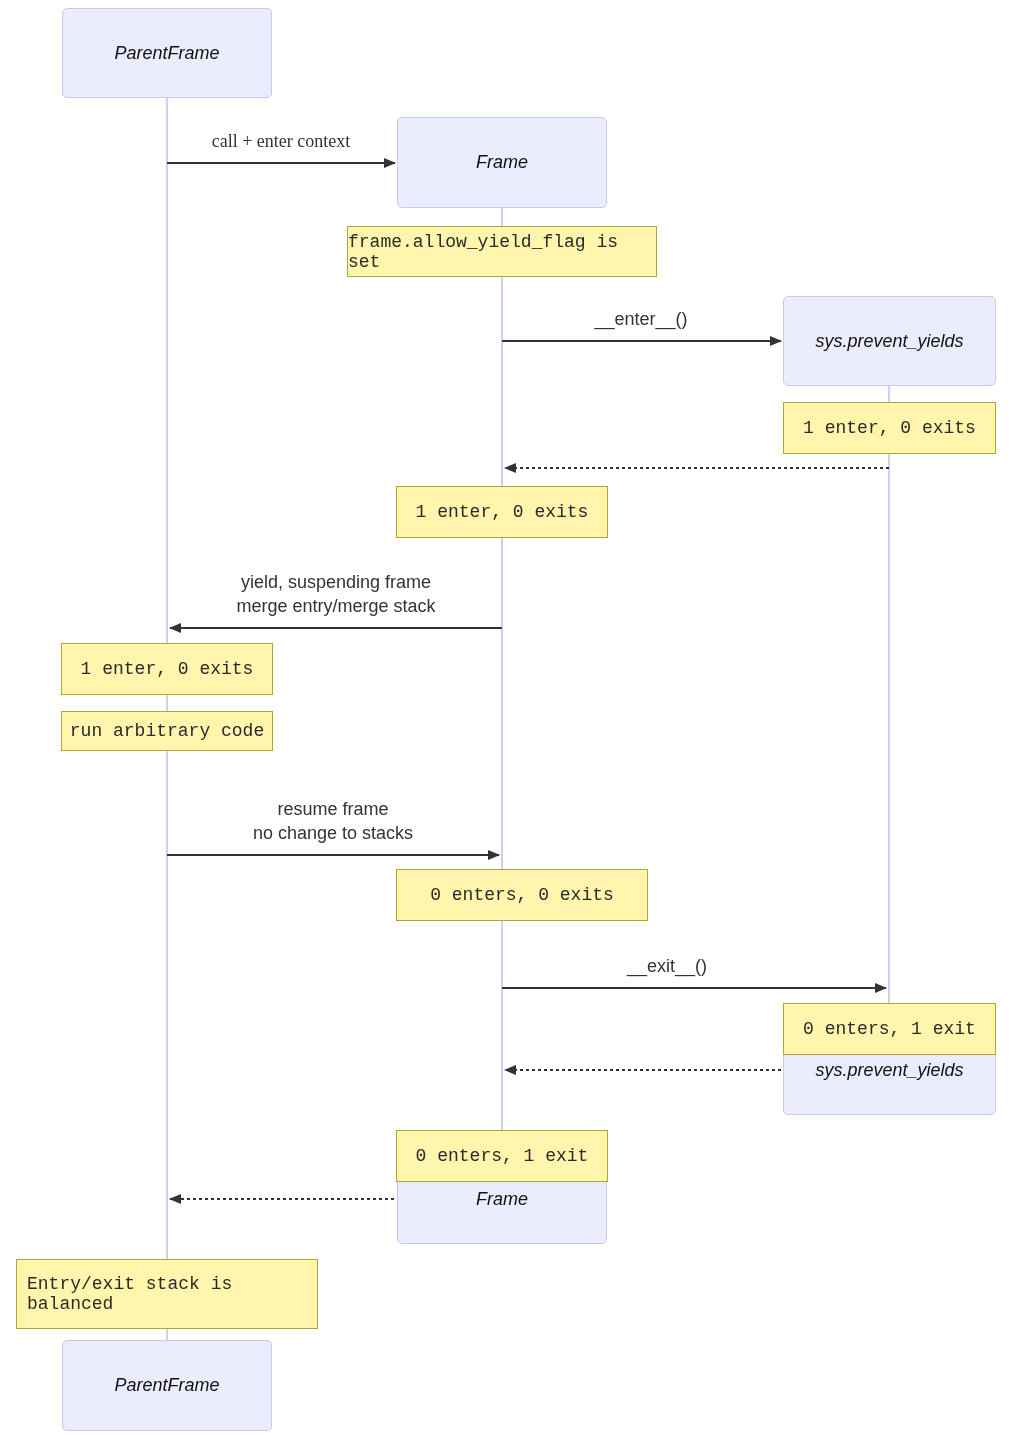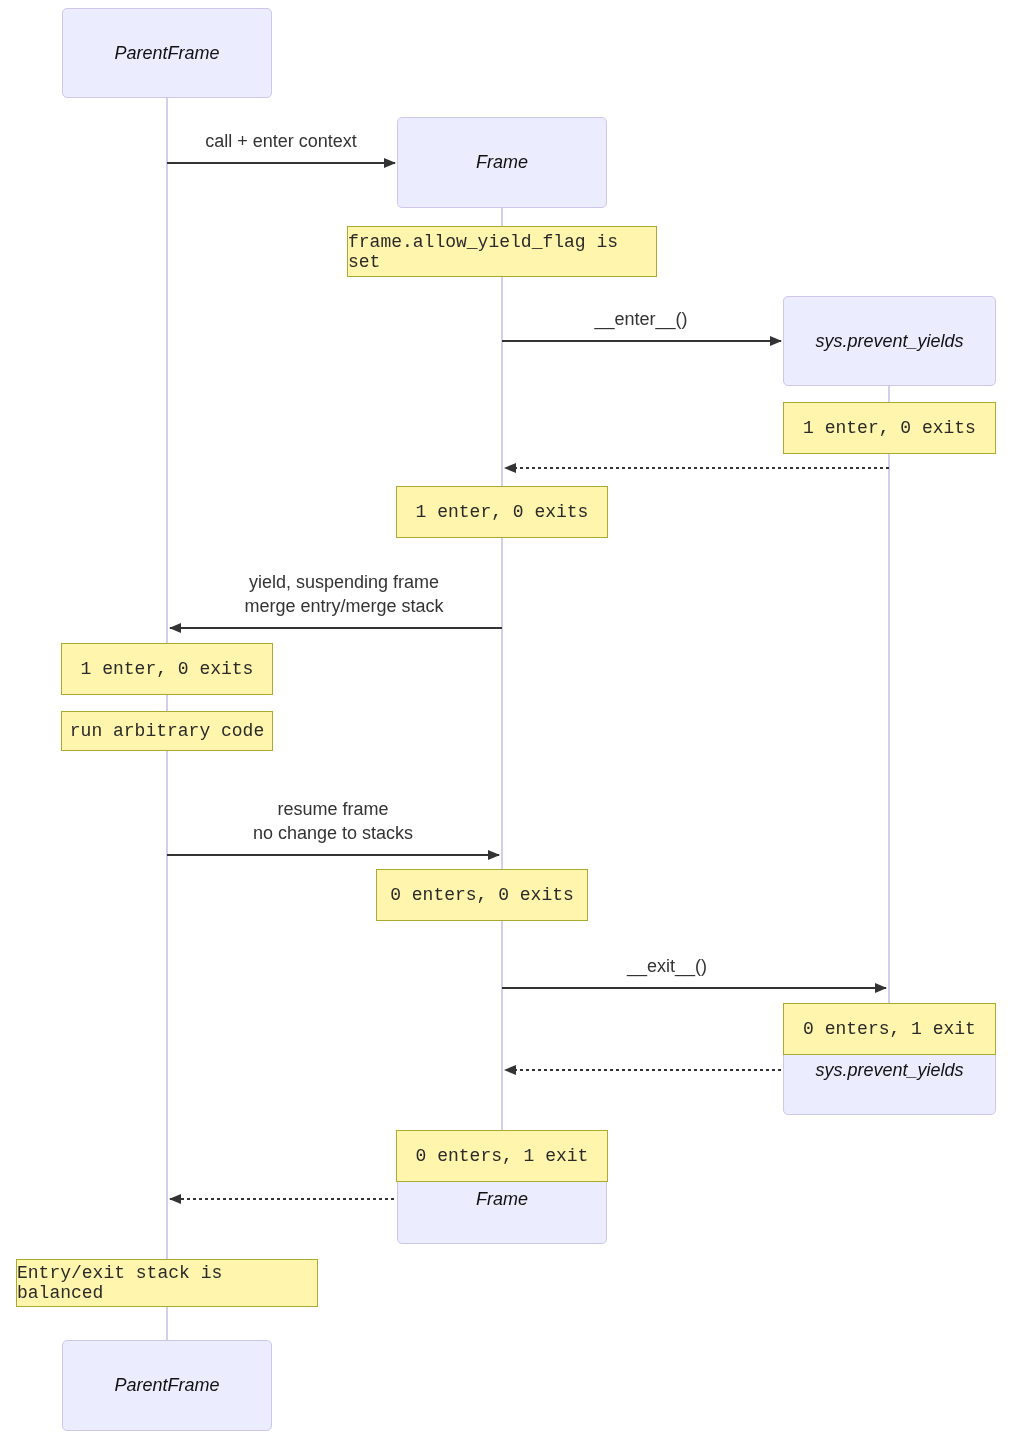--- a/index.html
+++ b/index.html
@@ -42,27 +42,27 @@
       </defs>
       <line x1="167" y1="163" x2="395" y2="163" stroke="#333333" stroke-width="2" marker-end="url(#arrowhead)"></line>
       <line x1="502" y1="341" x2="781" y2="341" stroke="#333333" stroke-width="2" marker-end="url(#arrowhead)"></line>
       <line x1="889" y1="468" x2="505" y2="468" stroke="#333333" stroke-width="2" stroke-dasharray="3,3" marker-end="url(#arrowhead)"></line>
       <line x1="502" y1="628" x2="170" y2="628" stroke="#333333" stroke-width="2" marker-end="url(#arrowhead)"></line>
       <line x1="167" y1="855" x2="499" y2="855" stroke="#333333" stroke-width="2" marker-end="url(#arrowhead)"></line>
       <line x1="502" y1="988" x2="886" y2="988" stroke="#333333" stroke-width="2" marker-end="url(#arrowhead)"></line>
       <line x1="889" y1="1070" x2="505" y2="1070" stroke="#333333" stroke-width="2" stroke-dasharray="3,3" marker-end="url(#arrowhead)"></line>
       <line x1="502" y1="1199" x2="170" y2="1199" stroke="#333333" stroke-width="2" stroke-dasharray="3,3" marker-end="url(#arrowhead)"></line>
     </svg>
-    <div class="msg-label" style="left: 281px; top: 129px; transform: translateX(-50%);">
+    <div class="msg-label" style="left: 281px; top: 129px; transform: translateX(-50%); font-family: Liberation Serif, serif;">
       <div>call + enter context</div>
     </div>
     <div class="msg-label" style="left: 641px; top: 307px; transform: translateX(-50%);">
       <div>__enter__()</div>
     </div>
-    <div class="msg-label" style="left: 336px; top: 570px; transform: translateX(-50%); margin-left: 8px;">
+    <div class="msg-label" style="left: 336px; top: 570px; transform: translateX(-50%);">
       <div>yield, suspending frame</div>
       <div>merge entry/merge stack</div>
     </div>
     <div class="msg-label" style="left: 333px; top: 797px; transform: translateX(-50%);">
       <div>resume frame</div>
       <div>no change to stacks</div>
     </div>
     <div class="msg-label" style="left: 667px; top: 954px; transform: translateX(-50%);">
       <div>__exit__()</div>
     </div>
@@ -92,25 +92,25 @@
     </div>
     <div class="note" style="left: 396px; top: 486px; width: 212px; height: 52px;">
       <div>1 enter, 0 exits</div>
     </div>
     <div class="note" style="left: 61px; top: 643px; width: 212px; height: 52px;">
       <div>1 enter, 0 exits</div>
     </div>
     <div class="note" style="left: 61px; top: 711px; width: 212px; height: 40px;">
       <div>run arbitrary code</div>
     </div>
-    <div class="note" style="left: 376px; top: 869px; width: 212px; height: 52px;">
+    <div class="note" style="left: 396px; top: 869px; width: 252px; height: 52px;">
       <div>0 enters, 0 exits</div>
     </div>
     <div class="note" style="left: 783px; top: 1003px; width: 213px; height: 52px;">
       <div>0 enters, 1 exit</div>
     </div>
     <div class="note" style="left: 396px; top: 1130px; width: 212px; height: 52px;">
       <div>0 enters, 1 exit</div>
     </div>
-    <div class="note" style="left: 16px; top: 1259px; width: 302px; height: 48px;">
+    <div class="note" style="left: 16px; top: 1259px; width: 302px; height: 70px; padding-left: 10px;">
       <div>Entry/exit stack is balanced</div>
     </div>
   </div>
 
 </body></html>

